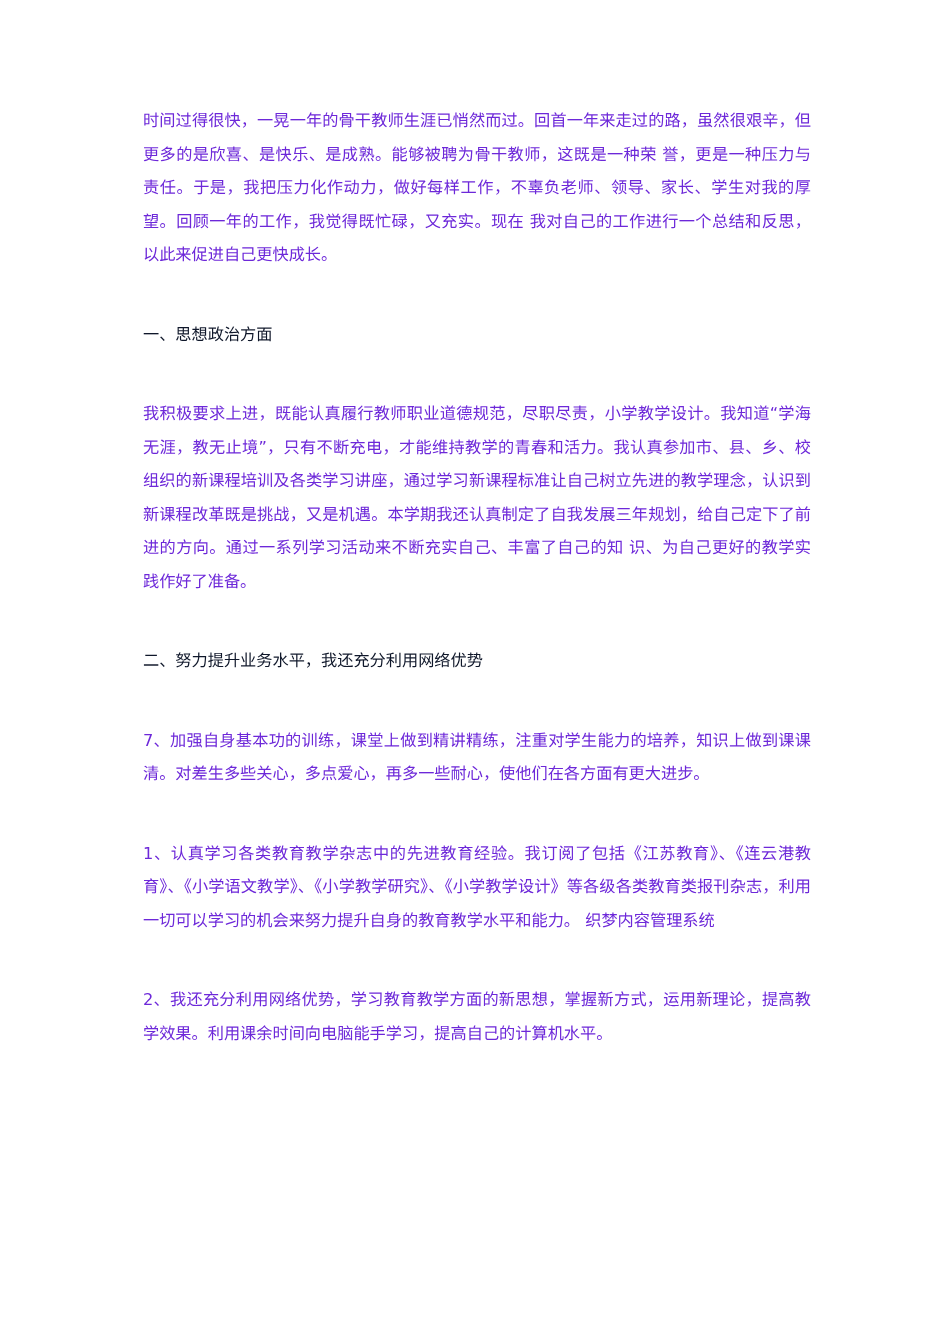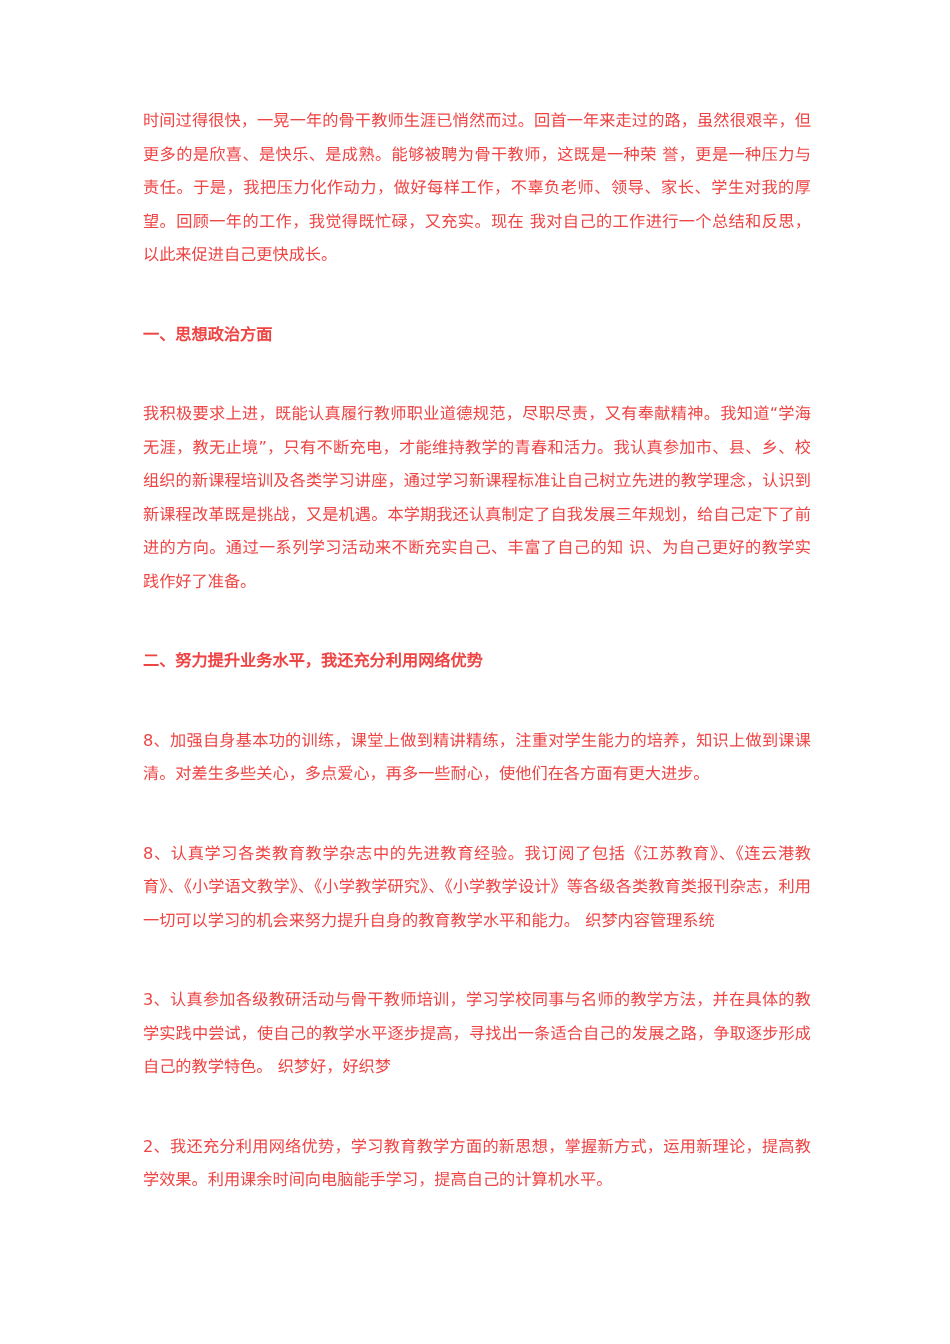--- a/index.html
+++ b/index.html
@@ -25,55 +25,54 @@
   .doc-body {
     position: absolute;
     left: 143px;
     top: 104px;
     width: 668px;
   }
   .para {
     margin: 0 0 0 0;
     font-size: 16.2px;
     line-height: 33.5px;
-    color: #ef4444;
+    color: #6d28d9;
     text-align: justify;
     text-justify: inter-ideograph;
     letter-spacing: 0px;
     word-break: break-all;
     font-weight: 400;
   }
   .para + .para {
     margin-top: 46px;
   }
   .para.heading {
-    color: #ef4444;
-    font-weight: 700;
+    color: #0f172a;
+    font-weight: 400;
   }
   .para.item {
     margin-top: 46px;
   }
 </style>
 </head>
 <body>
 
 <div class="page">
   <div class="doc-body">
 
     <p class="para">时间过得很快，一晃一年的骨干教师生涯已悄然而过。回首一年来走过的路，虽然很艰辛，但更多的是欣喜、是快乐、是成熟。能够被聘为骨干教师，这既是一种荣 誉，更是一种压力与责任。于是，我把压力化作动力，做好每样工作，不辜负老师、领导、家长、学生对我的厚望。回顾一年的工作，我觉得既忙碌，又充实。现在 我对自己的工作进行一个总结和反思，以此来促进自己更快成长。</p>
 
     <p class="para heading">一、思想政治方面</p>
 
-    <p class="para">我积极要求上进，既能认真履行教师职业道德规范，尽职尽责，又有奉献精神。我知道“学海无涯，教无止境”，只有不断充电，才能维持教学的青春和活力。我认真参加市、县、乡、校组织的新课程培训及各类学习讲座，通过学习新课程标准让自己树立先进的教学理念，认识到新课程改革既是挑战，又是机遇。本学期我还认真制定了自我发展三年规划，给自己定下了前进的方向。通过一系列学习活动来不断充实自己、丰富了自己的知 识、为自己更好的教学实践作好了准备。</p>
+    <p class="para">我积极要求上进，既能认真履行教师职业道德规范，尽职尽责，小学教学设计。我知道“学海无涯，教无止境”，只有不断充电，才能维持教学的青春和活力。我认真参加市、县、乡、校组织的新课程培训及各类学习讲座，通过学习新课程标准让自己树立先进的教学理念，认识到新课程改革既是挑战，又是机遇。本学期我还认真制定了自我发展三年规划，给自己定下了前进的方向。通过一系列学习活动来不断充实自己、丰富了自己的知 识、为自己更好的教学实践作好了准备。</p>
 
     <p class="para heading">二、努力提升业务水平，我还充分利用网络优势</p>
 
 
-    <p class="para item">8、加强自身基本功的训练，课堂上做到精讲精练，注重对学生能力的培养，知识上做到课课清。对差生多些关心，多点爱心，再多一些耐心，使他们在各方面有更大进步。</p>
+    <p class="para item">7、加强自身基本功的训练，课堂上做到精讲精练，注重对学生能力的培养，知识上做到课课清。对差生多些关心，多点爱心，再多一些耐心，使他们在各方面有更大进步。</p>
 
-    <p class="para item">8、认真学习各类教育教学杂志中的先进教育经验。我订阅了包括《江苏教育》、《连云港教育》、《小学语文教学》、《小学教学研究》、《小学教学设计》等各级各类教育类报刊杂志，利用一切可以学习的机会来努力提升自身的教育教学水平和能力。 织梦内容管理系统</p>
+    <p class="para item">1、认真学习各类教育教学杂志中的先进教育经验。我订阅了包括《江苏教育》、《连云港教育》、《小学语文教学》、《小学教学研究》、《小学教学设计》等各级各类教育类报刊杂志，利用一切可以学习的机会来努力提升自身的教育教学水平和能力。 织梦内容管理系统</p>
 
-    <p class="para item">3、认真参加各级教研活动与骨干教师培训，学习学校同事与名师的教学方法，并在具体的教学实践中尝试，使自己的教学水平逐步提高，寻找出一条适合自己的发展之路，争取逐步形成自己的教学特色。 织梦好，好织梦</p>
 
     <p class="para item">2、我还充分利用网络优势，学习教育教学方面的新思想，掌握新方式，运用新理论，提高教学效果。利用课余时间向电脑能手学习，提高自己的计算机水平。</p>
 
   </div>
 </div>
 
 </body></html>

